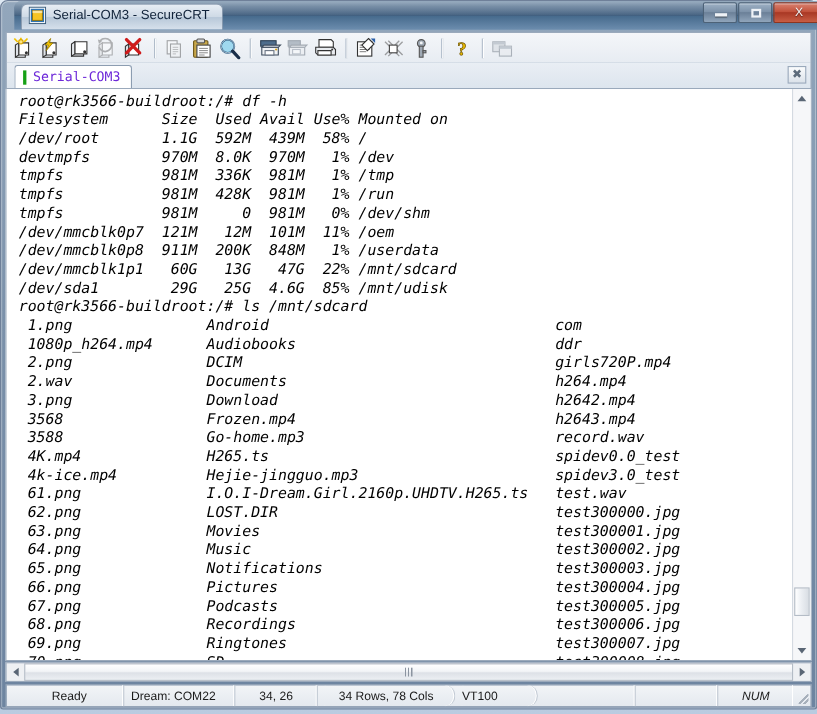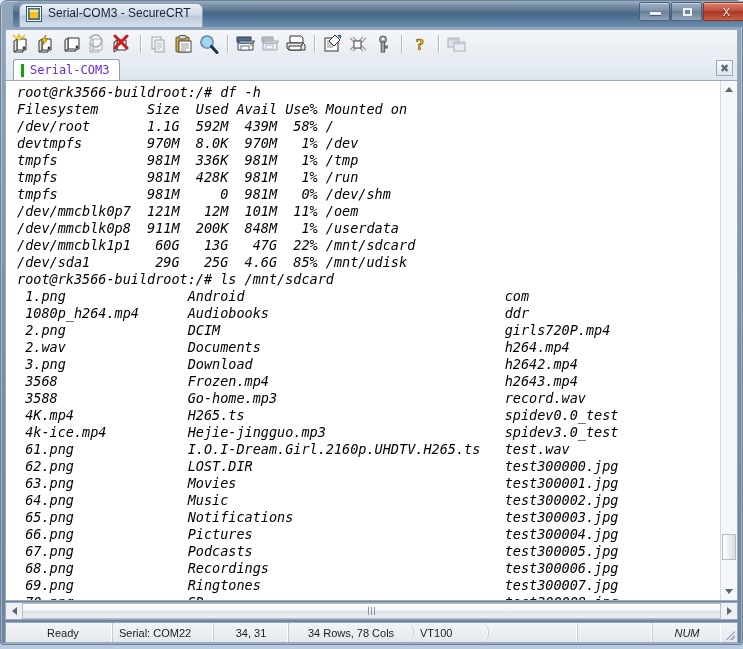--- a/index.html
+++ b/index.html
@@ -675,22 +675,22 @@
         <span class="hs-grip"></span>
       </div>
     </div>
     <div class="hs-arrow right">
       <i></i>
     </div>
   </div>
 
   <div class="statusbar">
     <div class="sb-cell grow">Ready</div>
-    <div class="sb-cell w1">Serial: COM22</div>
-    <div class="sb-cell w2">34, 31</div>
+    <div class="sb-cell w1">Dream: COM22</div>
+    <div class="sb-cell w2">34, 26</div>
     <div class="sb-cell w3">34 Rows, 78 Cols</div>
     <div class="sb-cell w4">VT100</div>
     <div class="sb-cell w5"></div>
     <div class="sb-cell w6"></div>
     <div class="sb-cell num">NUM</div>
     <div class="sb-grip">
         <i></i>
       </div>
   </div>
 

